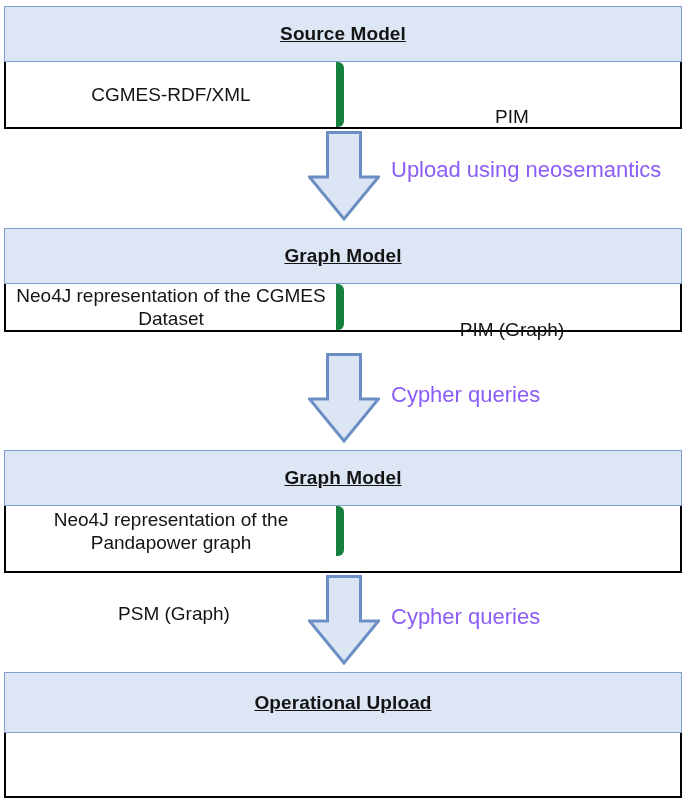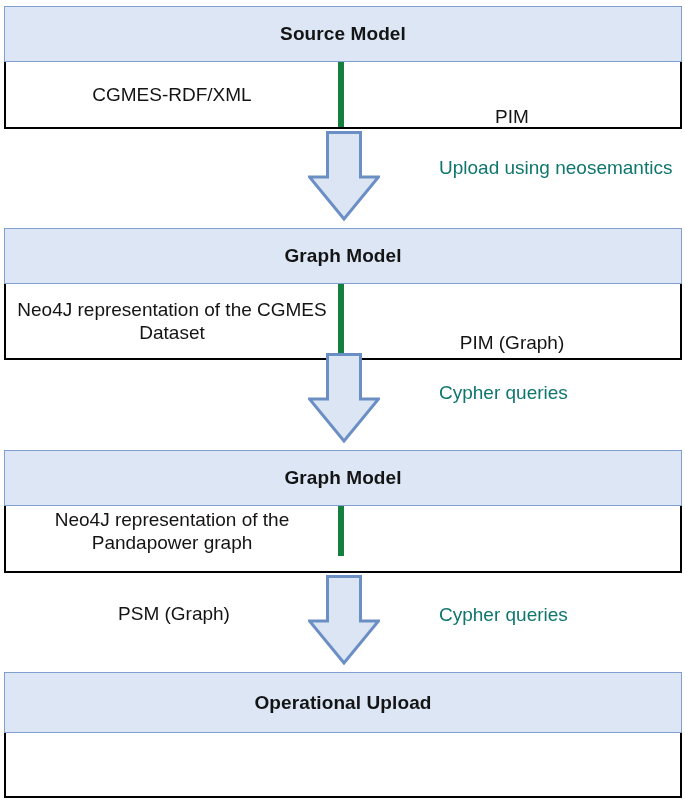--- a/index.html
+++ b/index.html
@@ -34,20 +34,21 @@
     box-sizing: border-box;
     background: #dce6f5;
     border: 1px solid #7f9fd0;
     display: flex;
     align-items: center;
     justify-content: center;
     font-size: 19px;
     font-weight: bold;
     letter-spacing: 0.1px;
     color: #141414;
+    text-decoration: underline;
   }
 
   .block-body {
     box-sizing: border-box;
     background: #ffffff;
     border: 2px solid #000000;
     border-top: none;
     display: flex;
     align-items: stretch;
   }
@@ -58,35 +59,36 @@
     align-items: center;
     justify-content: center;
     text-align: center;
     font-size: 19px;
     line-height: 1.22;
     padding: 2px 6px;
     color: #141414;
   }
   .cell-left {
     width: 50.15%;
-    border-right: 6px solid #15803d;
+    border-right: 8px solid #15803d;
+    border-radius: 6px;
   }
   .cell-right {
     width: 49.85%;
     margin-top: 44px;
   }
 
   
   .b1 { top: 6px; }
   .b1 .block-header { height: 56px; }
   .b1 .block-body   { height: 67px; }
 
   .b2 { top: 228px; }
   .b2 .block-header { height: 56px; }
-  .b2 .block-body   { height: 76px; }
+  .b2 .block-body   { height: 48px; }
 
   .b3 { top: 450px; }
   .b3 .block-header { height: 56px; }
   .b3 .block-body   { height: 67px; flex-direction: column; }
 
   .b4 { top: 672px; }
   .b4 .block-header { height: 61px; }
   .b4 .block-body   { height: 65px; }
 
   
@@ -97,24 +99,23 @@
   }
   .arrow svg { display: block; width: 72px; }
 
   .a1 { top: 131px; height: 90px; }
   .a2 { top: 353px; height: 90px; }
   .a3 { top: 575px; height: 90px; }
 
   
   .flow-label {
     position: absolute;
-    font-size: 19px;
-    color: #0f766e;
+    font-size: 22px;
+    color: #8b5cf6;
     white-space: nowrap;
-    margin-left: 48px;
   }
   .l1 { left: 391px; top: 157px; }
   .l2 { left: 391px; top: 382px; }
   .l3 { left: 391px; top: 604px; }
 </style>
 </head>
 <body>
 
 <div id="diagram">
 

